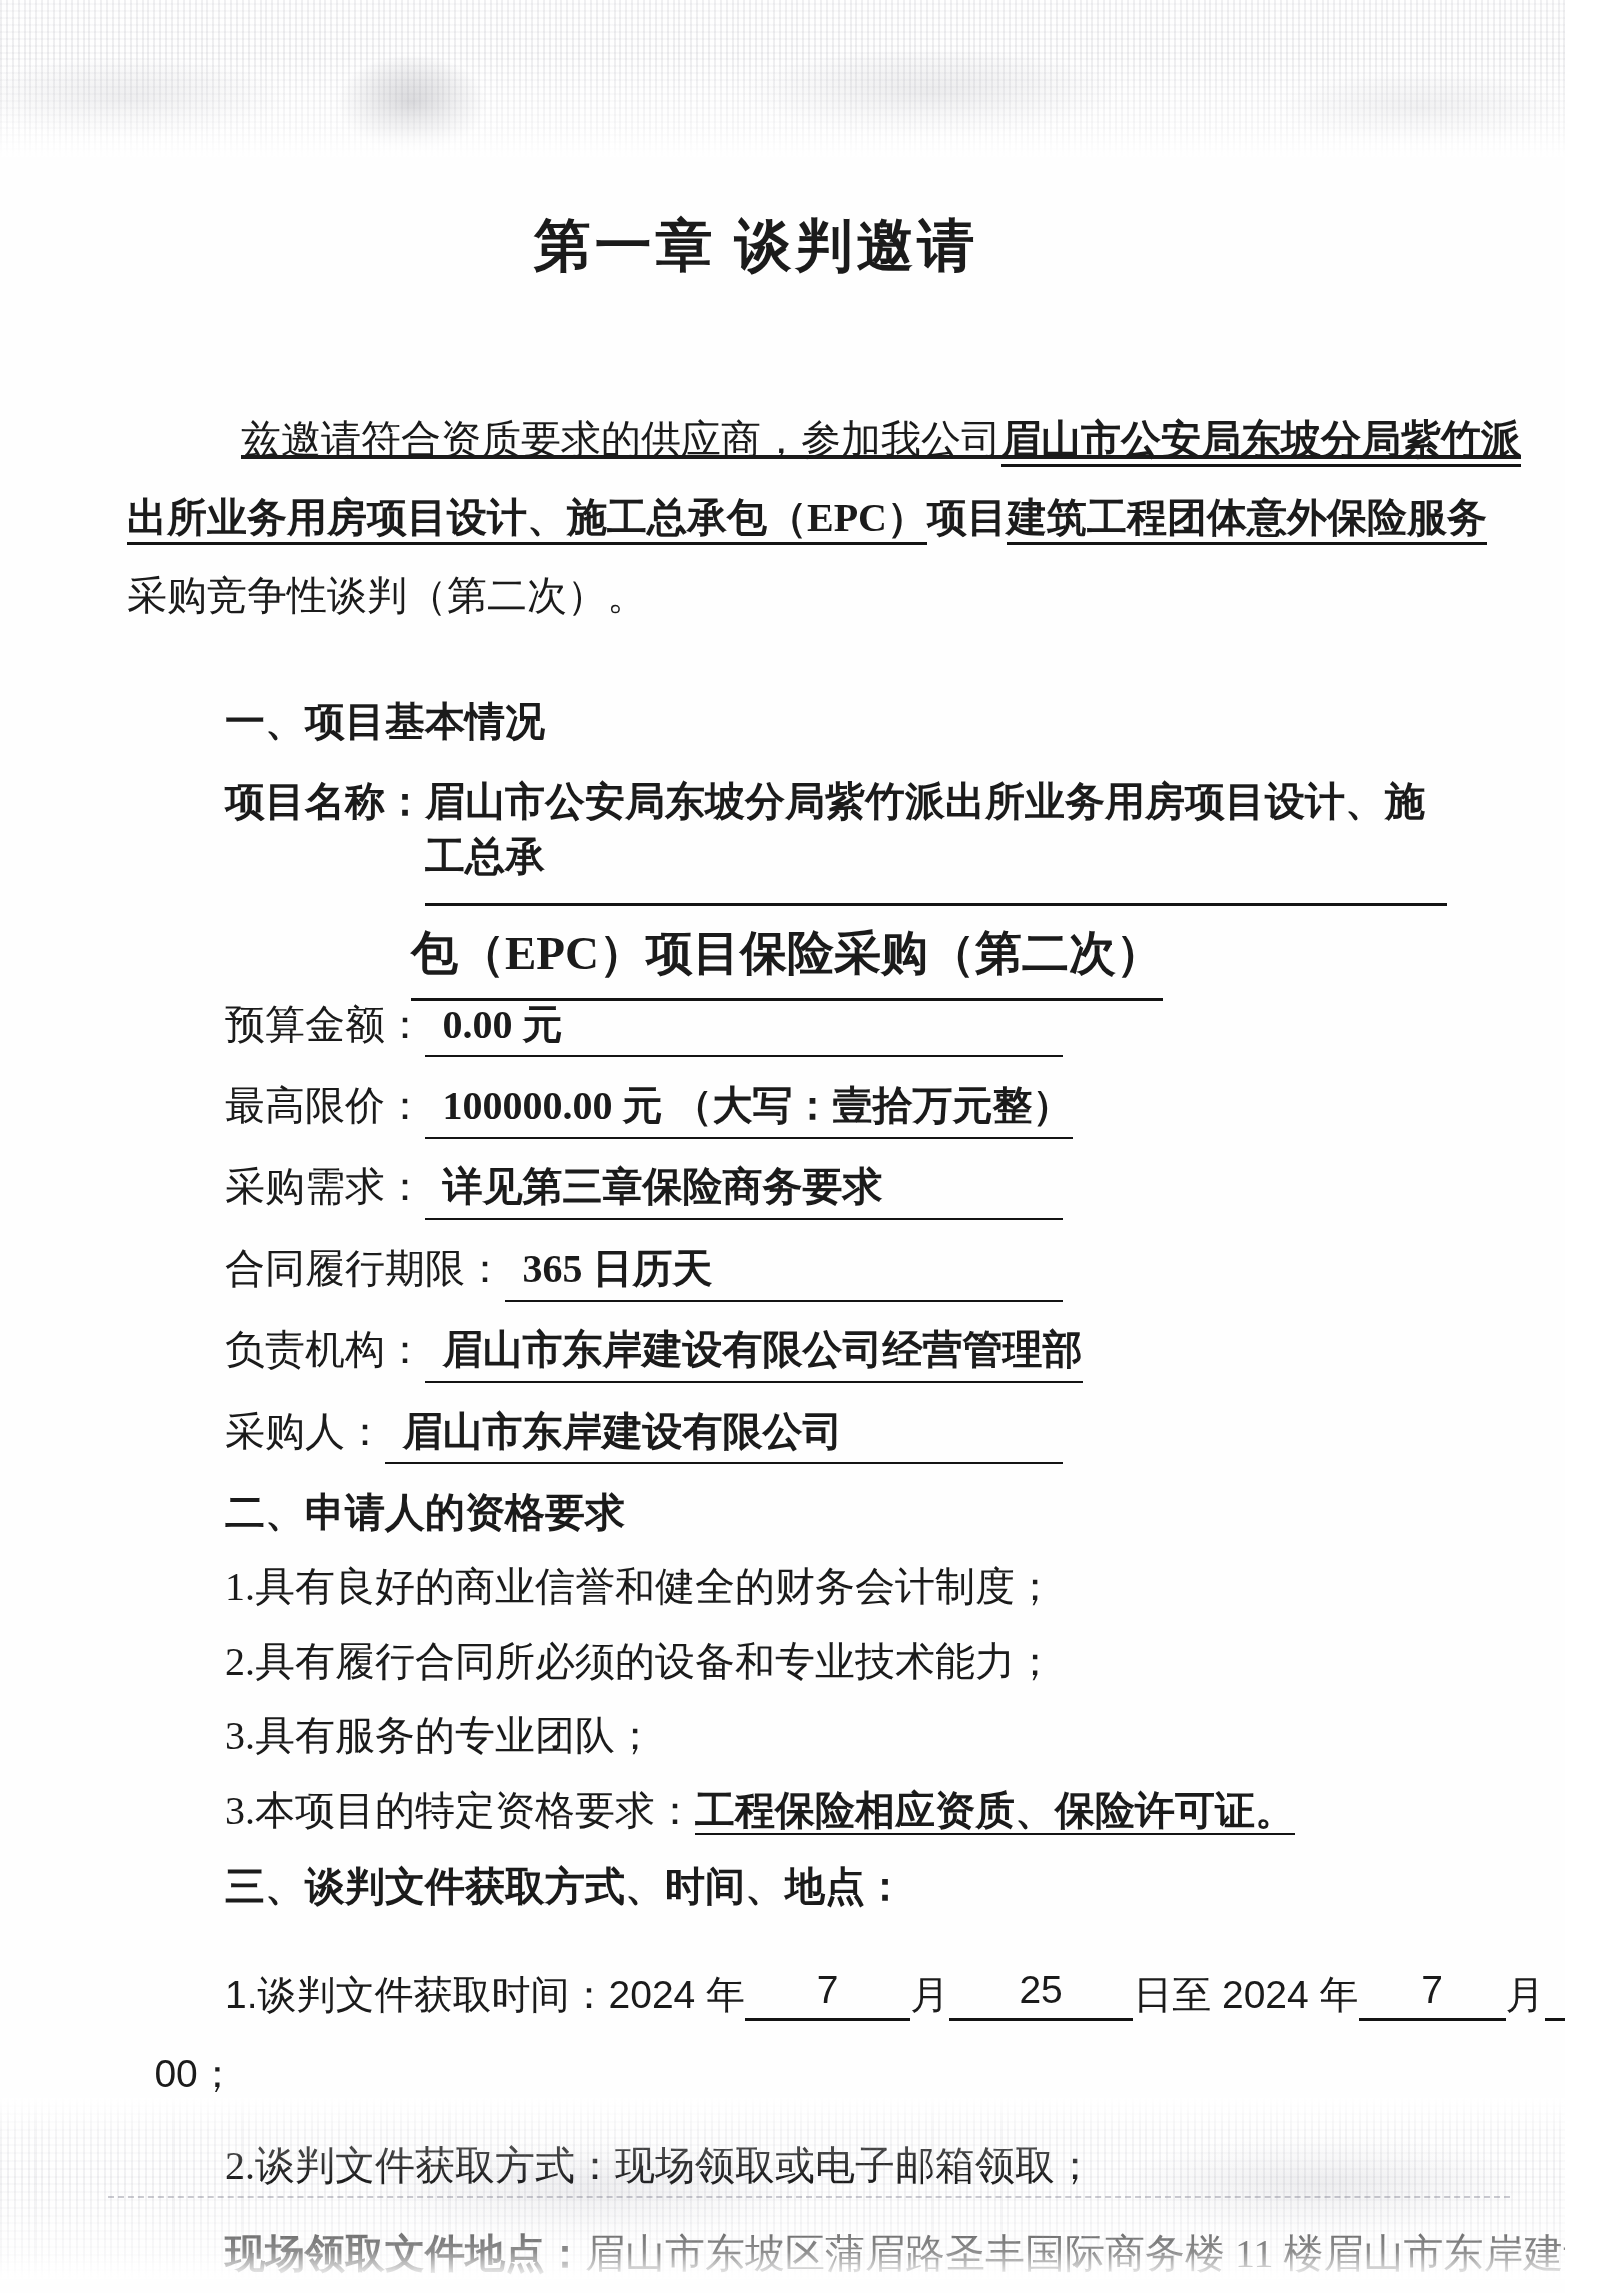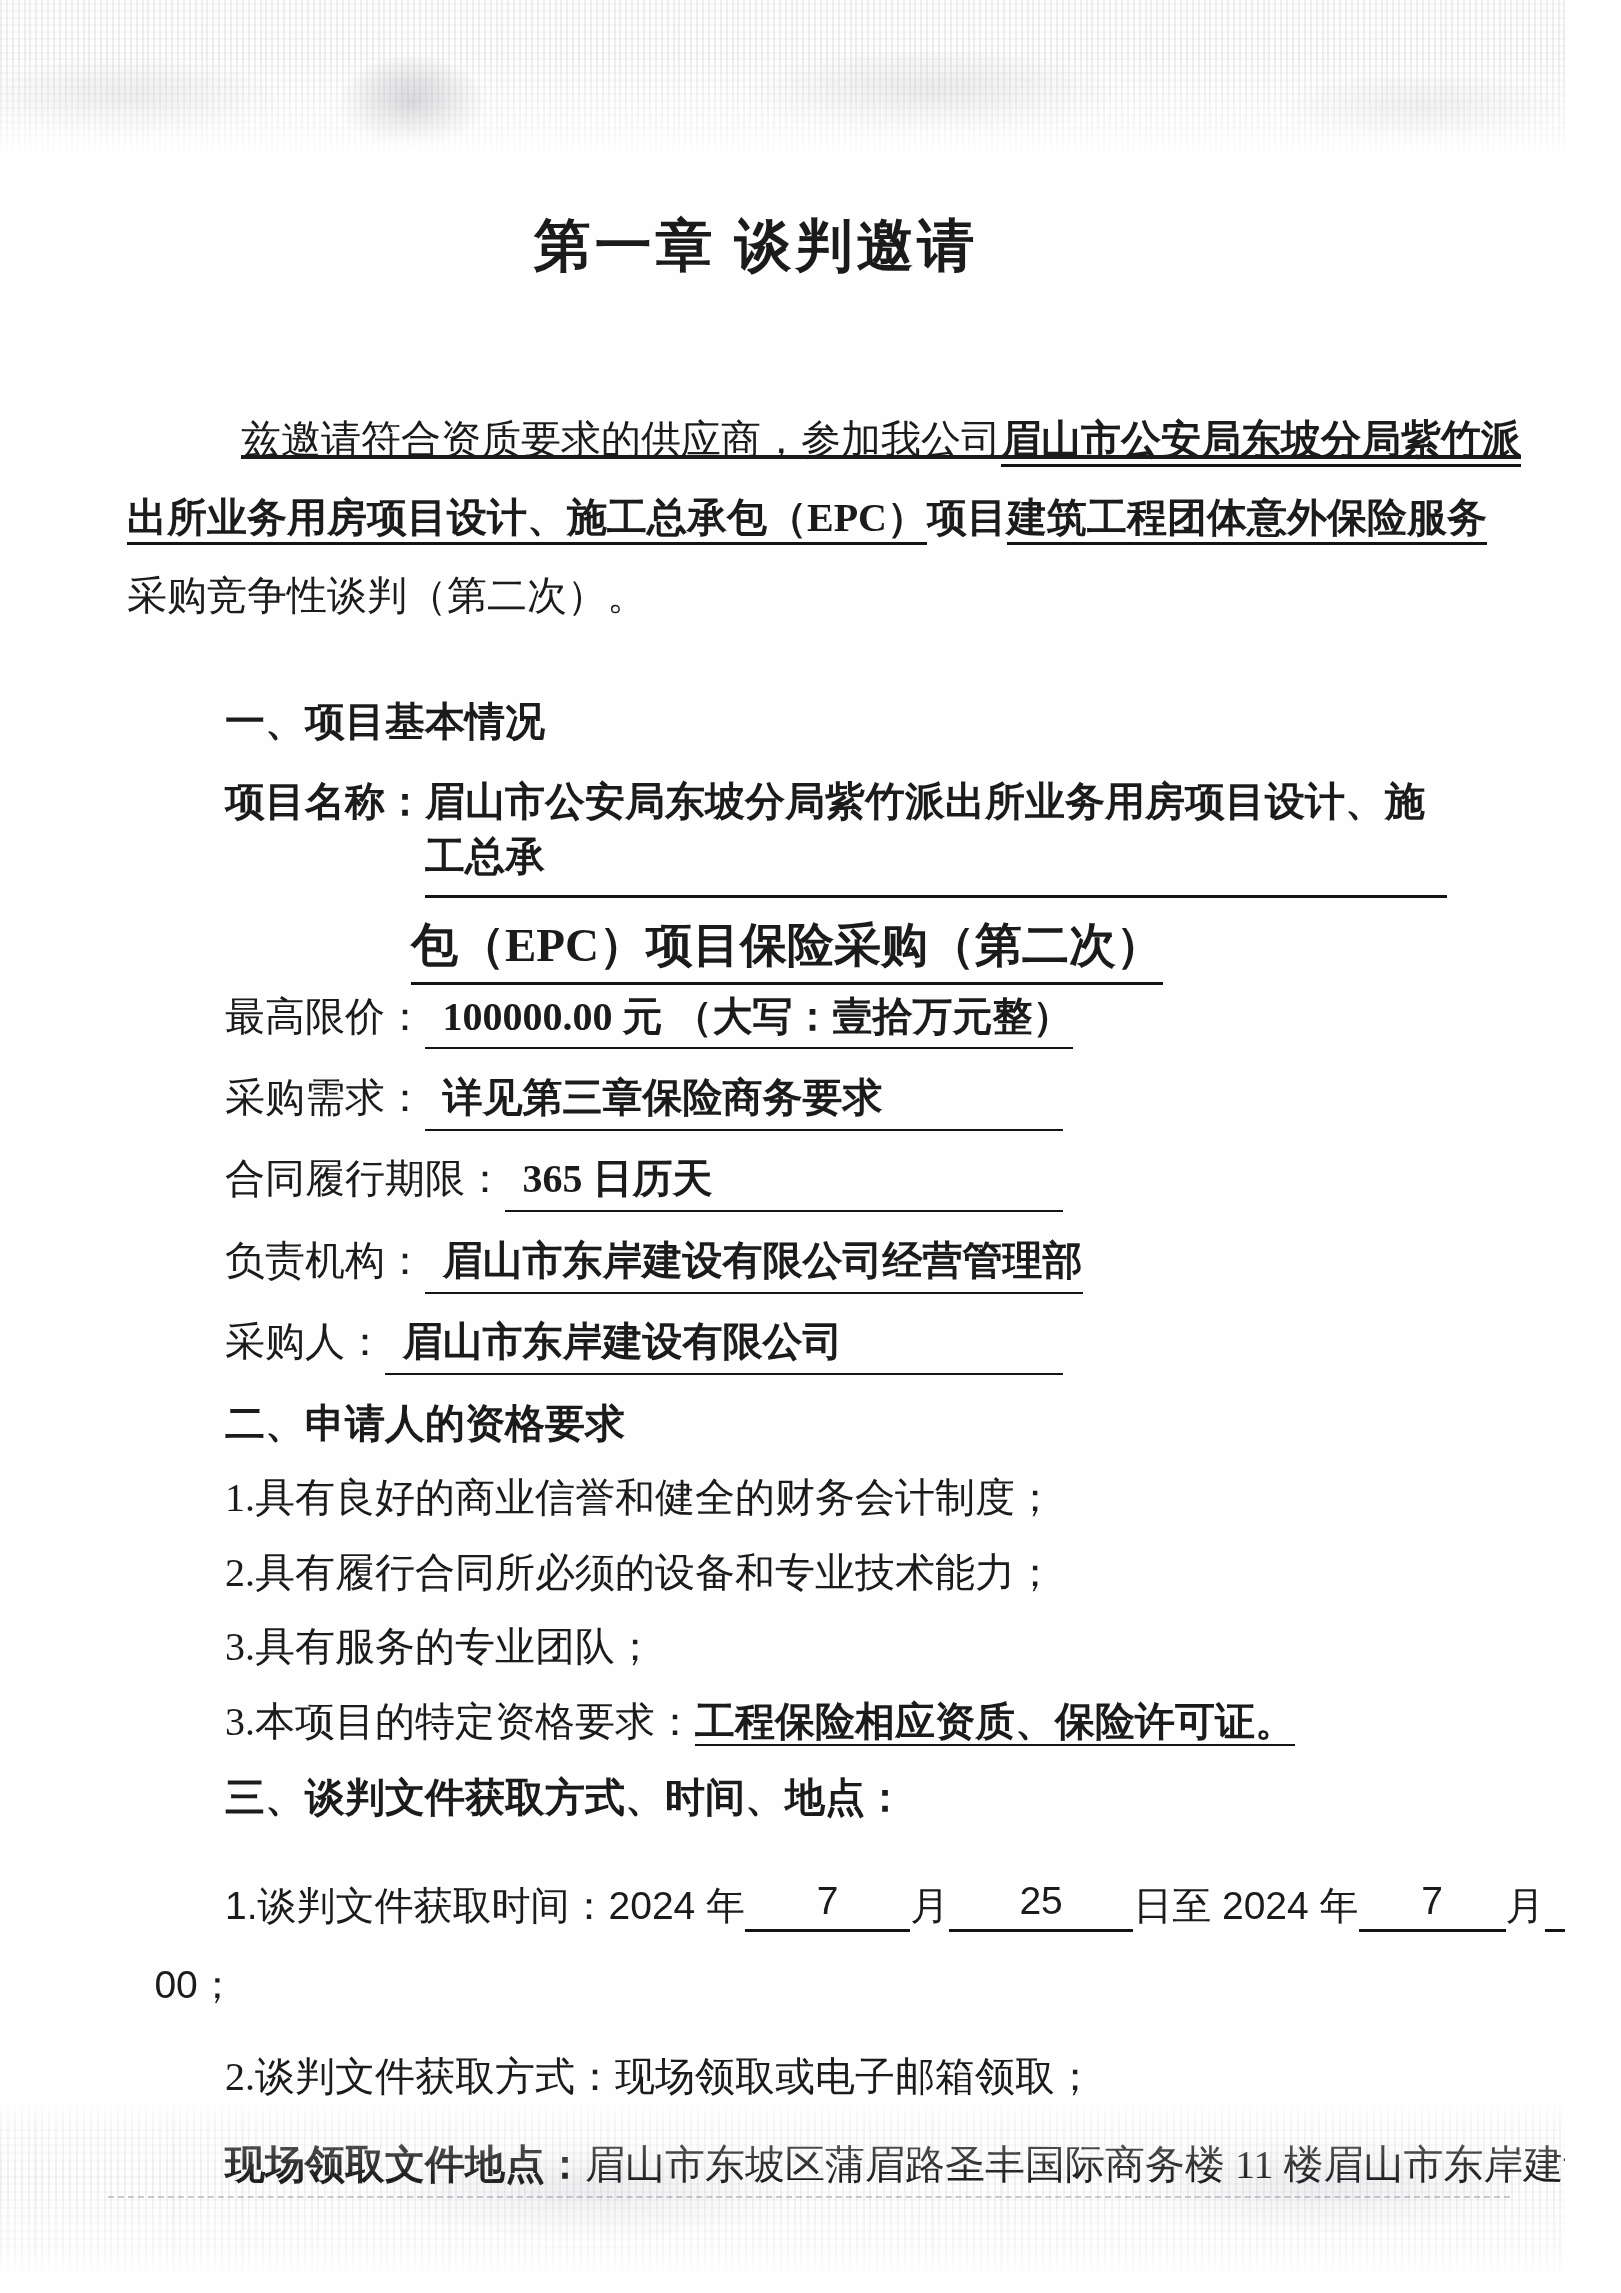--- a/index.html
+++ b/index.html
@@ -67,21 +67,21 @@
     line-height: 51px;
     margin-left: 98px;
   }
   .h1-gap { margin-top: 61px; }
   .h2-gap { margin-top: 21px; }
   .h3-gap { margin-top: 25.5px; }
   
   .pn-row { margin-top: 27.4px; margin-left: 98px; display: flex; font-size: 40px; line-height: 55px; }
   .pn-label { font-family: "Liberation Sans", "DejaVu Sans", sans-serif; font-weight: 700; flex: 0 0 auto; }
   .pn-line2 { margin-left: 284px; margin-top: 19.6px; font-size: 47px; line-height: 55px; }
-  .pn-line2 .u, .pn-row .u { padding-bottom: 11px; }
+  .pn-line2 .u, .pn-row .u { padding-bottom: 19px; }
   
   .fields { margin-top: 17.6px; }
   .field-row {
     display: flex; margin-left: 98px; width: 838px;
     font-size: 40px; line-height: 51px; margin-bottom: 22.5px;
   }
   .field-label { flex: 0 0 auto; }
   .field-value {
     flex: 1 1 auto; border-bottom: 2.9px solid #141414;
     padding-left: 17.6px; padding-bottom: 5.9px; white-space: nowrap;
@@ -145,20 +145,24 @@
     <div class="pn-row">
       <span class="pn-label">项目名称：</span>
       <span class="u b">眉山市公安局东坡分局紫竹派出所业务用房项目设计、施工总承</span>
     </div>
     <div class="pn-line2">
       <span class="u b">包（EPC）项目保险采购（第二次）</span>
     </div>
 
     <div class="fields">
       <div class="field-row">
+        <span class="field-label">预算金额：</span>
+        <span class="field-value w600">0.00 元</span>
+      </div>
+      <div class="field-row">
         <span class="field-label">最高限价：</span>
         <span class="field-value w600">100000.00 元 （大写：壹拾万元整）</span>
       </div>
       <div class="field-row">
         <span class="field-label">采购需求：</span>
         <span class="field-value w600">详见第三章保险商务要求</span>
       </div>
       <div class="field-row">
         <span class="field-label">合同履行期限：</span>
         <span class="field-value w600">365 日历天</span>

